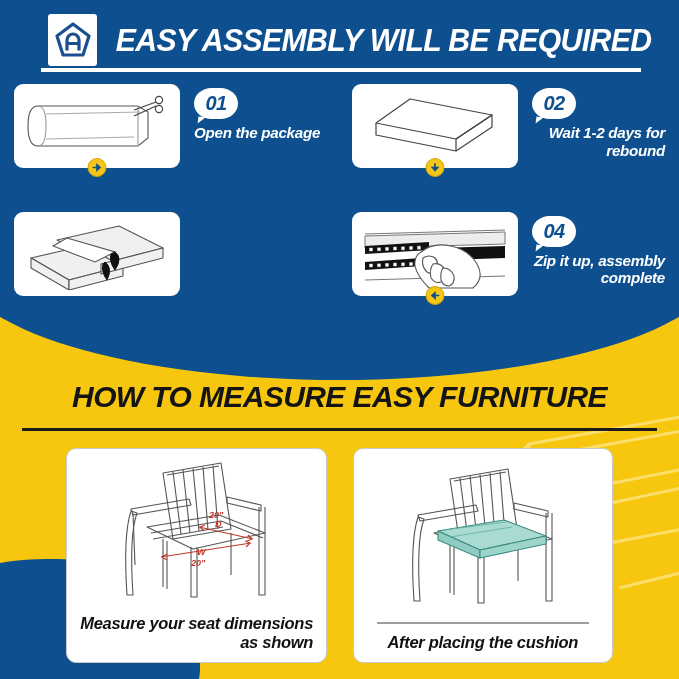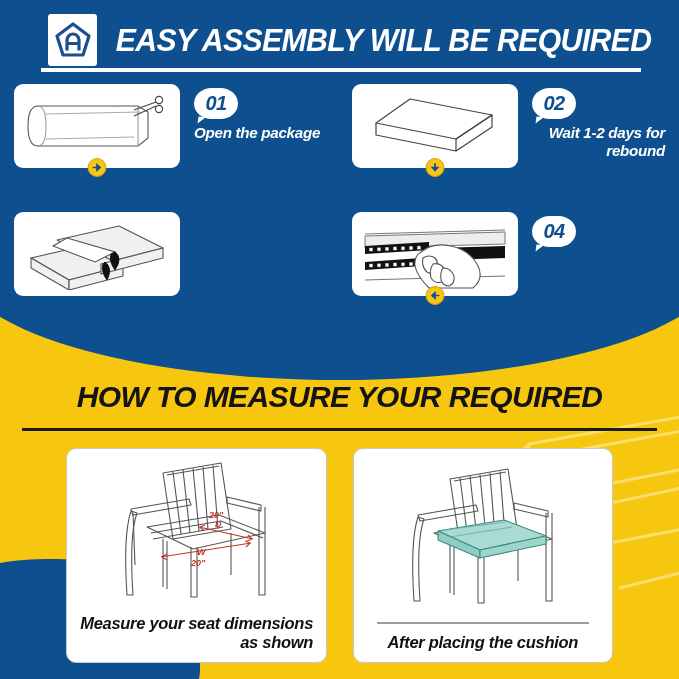--- a/index.html
+++ b/index.html
@@ -267,26 +267,27 @@
         </g>
       </svg>
       <div class="arrow-badge">
         <svg viewBox="0 0 12 12">
           <path d="M10 6 L4 6 M6 3.2 L2.8 6 L6 8.8 Z" stroke="#0d4f8f" stroke-width="1.8" fill="#0d4f8f" stroke-linecap="round"></path>
         </svg>
       </div>
     </div>
     <div class="step-text">
       <div class="num-bubble">04</div>
+      <div class="step-label">Zip it up, assembly complete</div>
     </div>
   </div>
 
 </div>
 
-<div id="measure-title">HOW TO MEASURE YOUR REQUIRED</div>
+<div id="measure-title">HOW TO MEASURE EASY FURNITURE</div>
 <div id="measure-rule"></div>
 
 <div id="measure-cards">
 
   <div class="m-card">
     <div class="m-art">
       <svg width="190" height="150" viewBox="0 0 190 150">
         <g fill="none" stroke="#555" stroke-width="1.1" stroke-linejoin="round">
 
           <path d="M62 18 L120 8 L130 74 L72 84 Z"></path>

